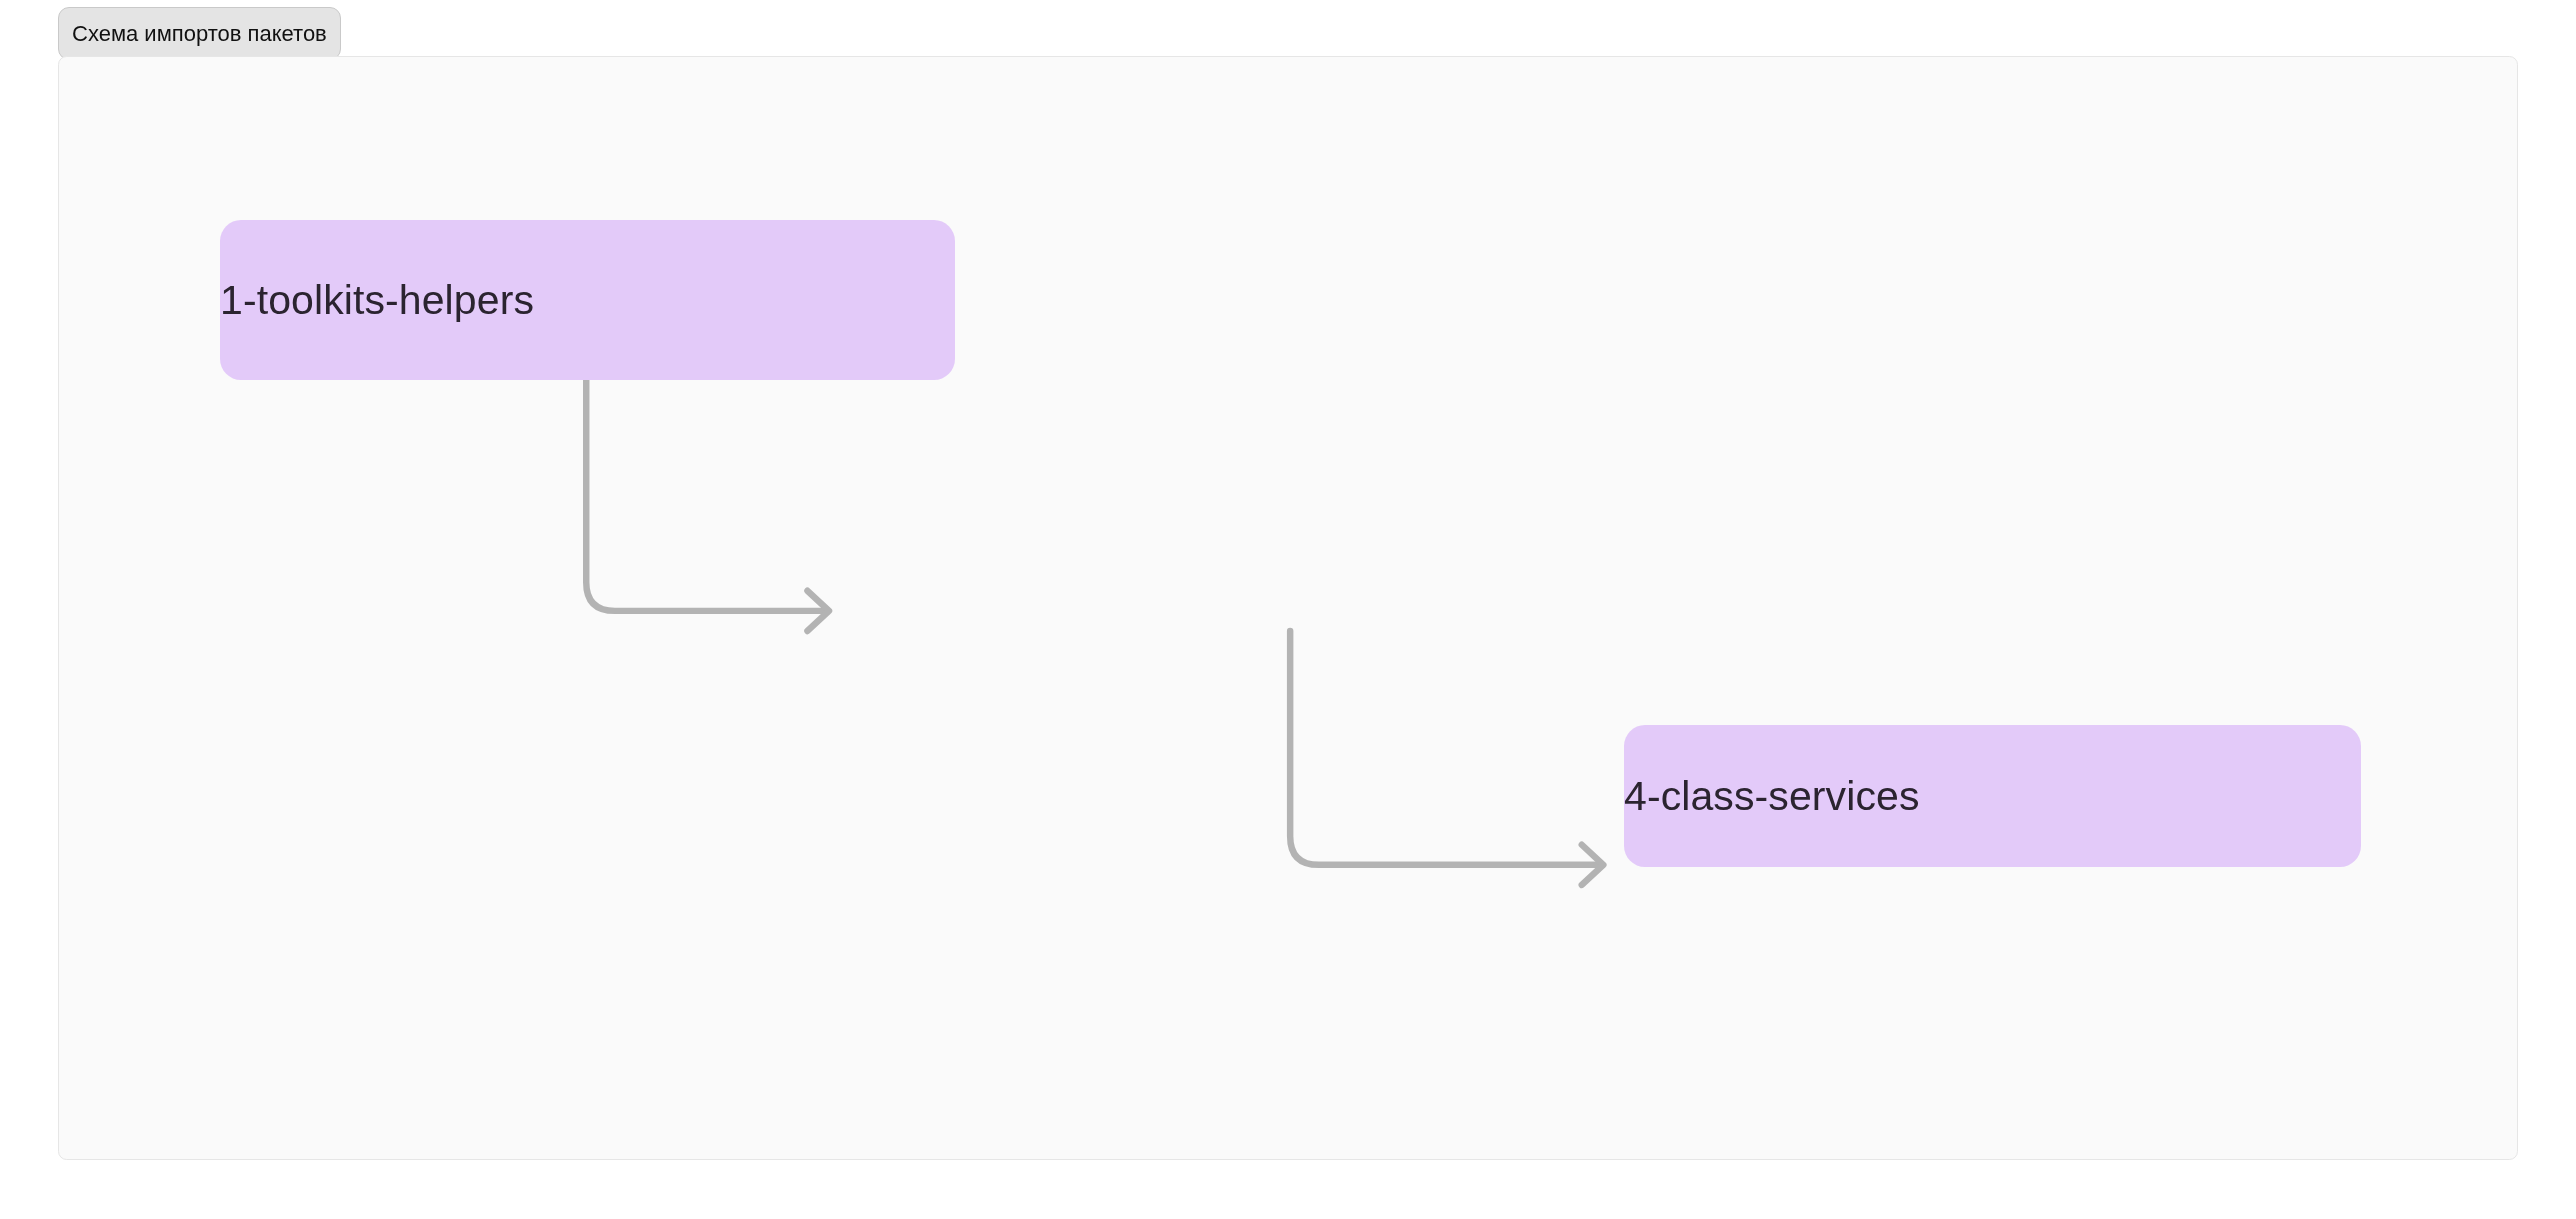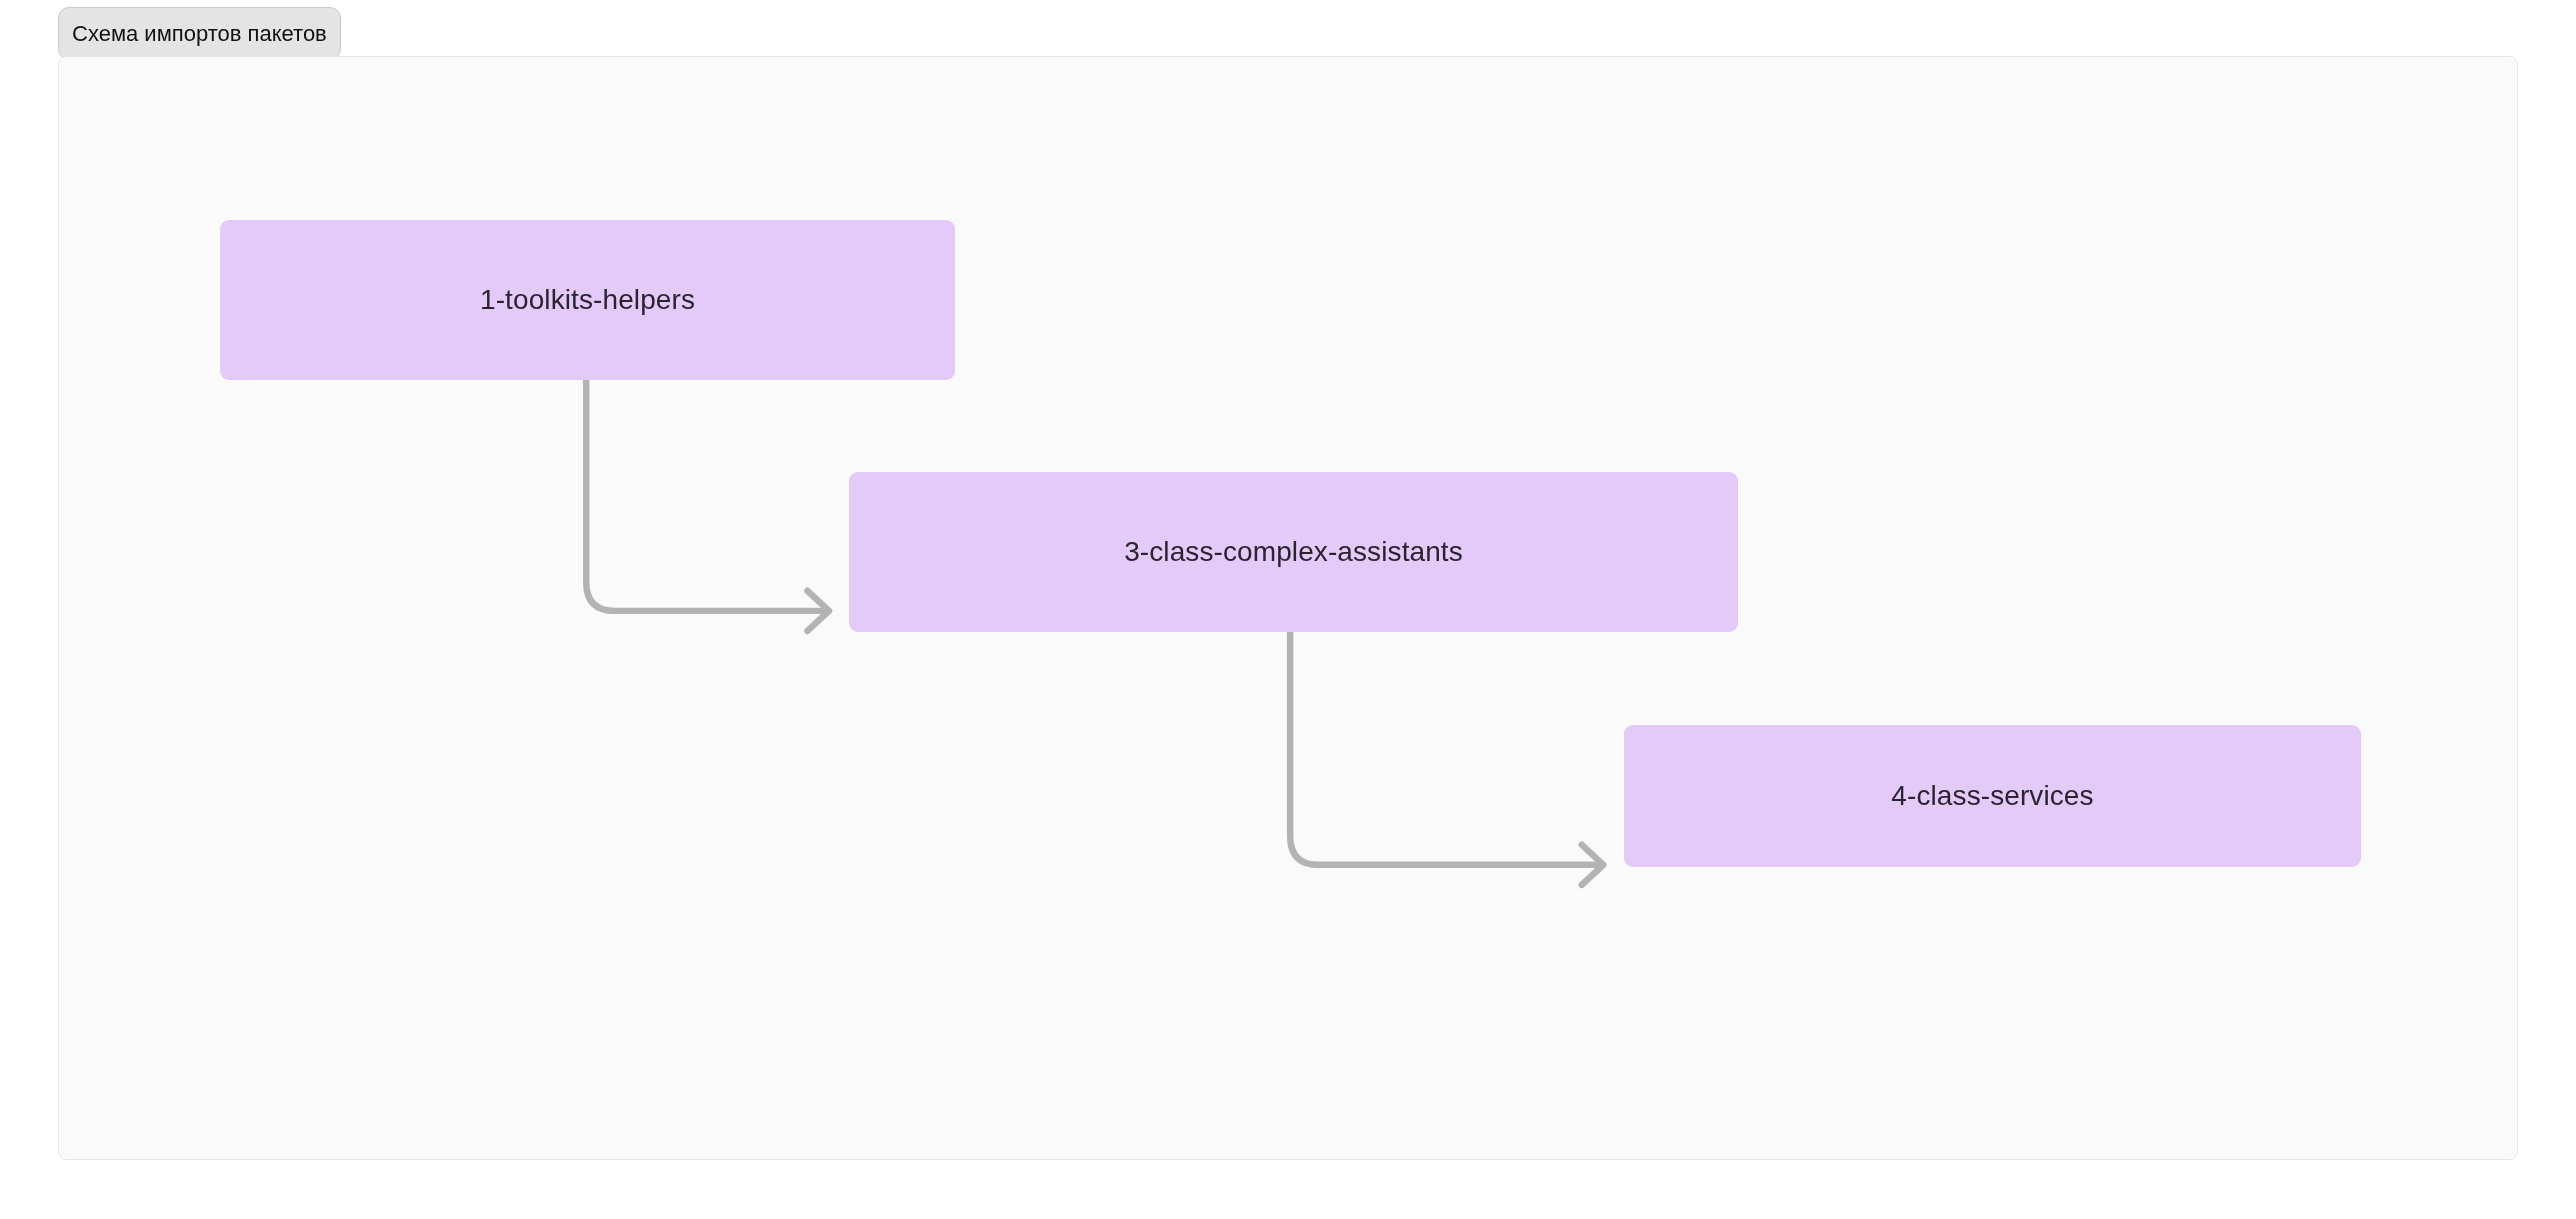--- a/index.html
+++ b/index.html
@@ -56,24 +56,23 @@
     width: 100%;
     height: 100%;
     pointer-events: none;
   }
 
   .graph-node {
     position: absolute;
     box-sizing: border-box;
     display: flex;
     align-items: center;
-    justify-content: center;
-    border-radius: 9px;
+    border-radius: 21px;
     color: #2b2430;
-    font-size: 28px;
+    font-size: 41px;
     letter-spacing: 0.1px;
     white-space: nowrap;
     cursor: pointer;
     user-select: none;
   }
 
   #node-toolkits-helpers {
     left: 161px;   
     top: 163px;    
     width: 735px;
@@ -111,22 +110,19 @@
     <g>
       <path d="M 1714 800 L 1714 1086 Q 1714 1126 1754 1126 L 2148 1126" fill="none" stroke="#b3b3b3" stroke-width="9" stroke-linecap="round" stroke-linejoin="round"></path>
       <path d="M 2120 1098 L 2150 1126 L 2120 1154" fill="none" stroke="#b3b3b3" stroke-width="9" stroke-linecap="round" stroke-linejoin="round"></path>
     </g>
   </svg>
 
   <div class="graph-node" id="node-toolkits-helpers" style="background: rgb(227, 202, 249); color: rgb(43, 36, 48);">
     <span>1-toolkits-helpers</span>
   </div>
 
-  <div class="graph-node" id="node-class-complex-assistants" style="background: rgb(227, 202, 249); color: rgb(43, 36, 48);">
-    <span>3-class-complex-assistants</span>
-  </div>
 
   <div class="graph-node" id="node-class-services" style="background: rgb(227, 202, 249); color: rgb(43, 36, 48);">
     <span>4-class-services</span>
   </div>
 
 </div>
 
 
 </body></html>

